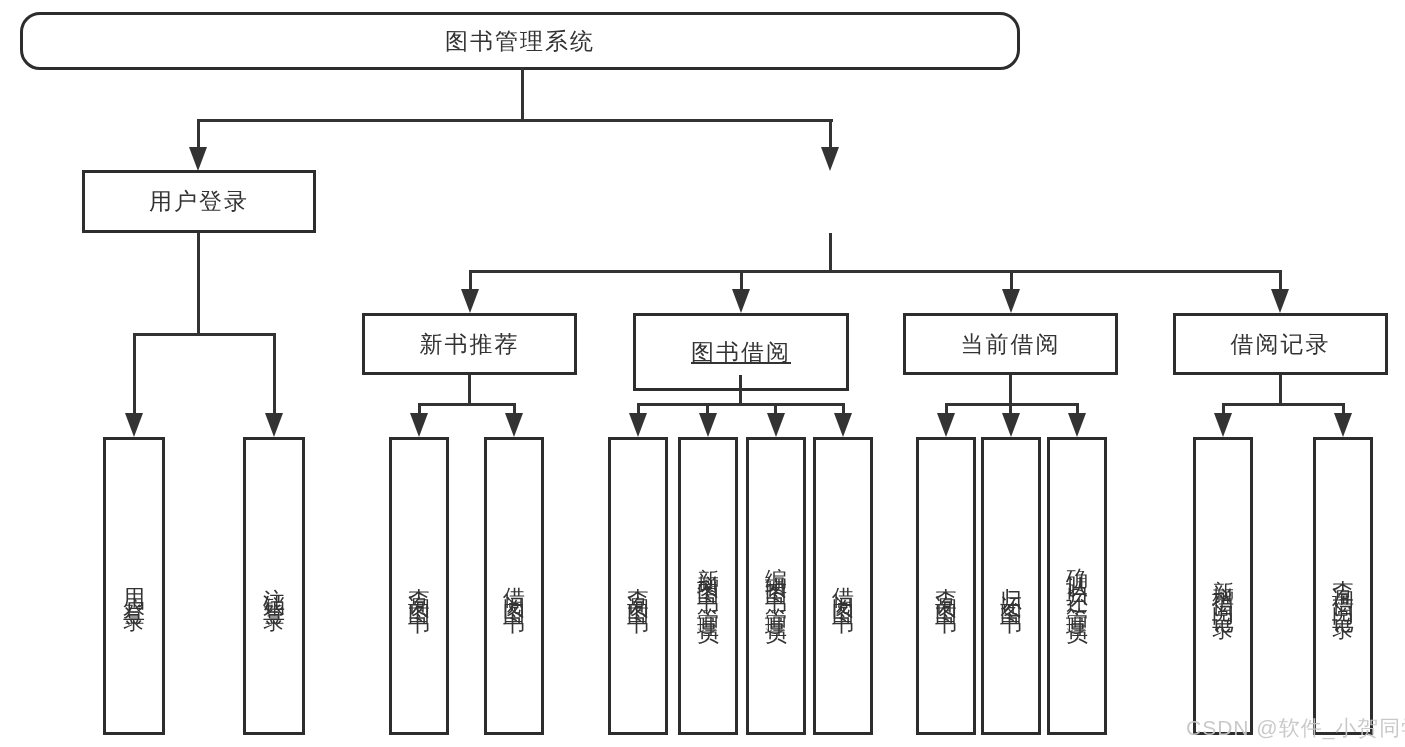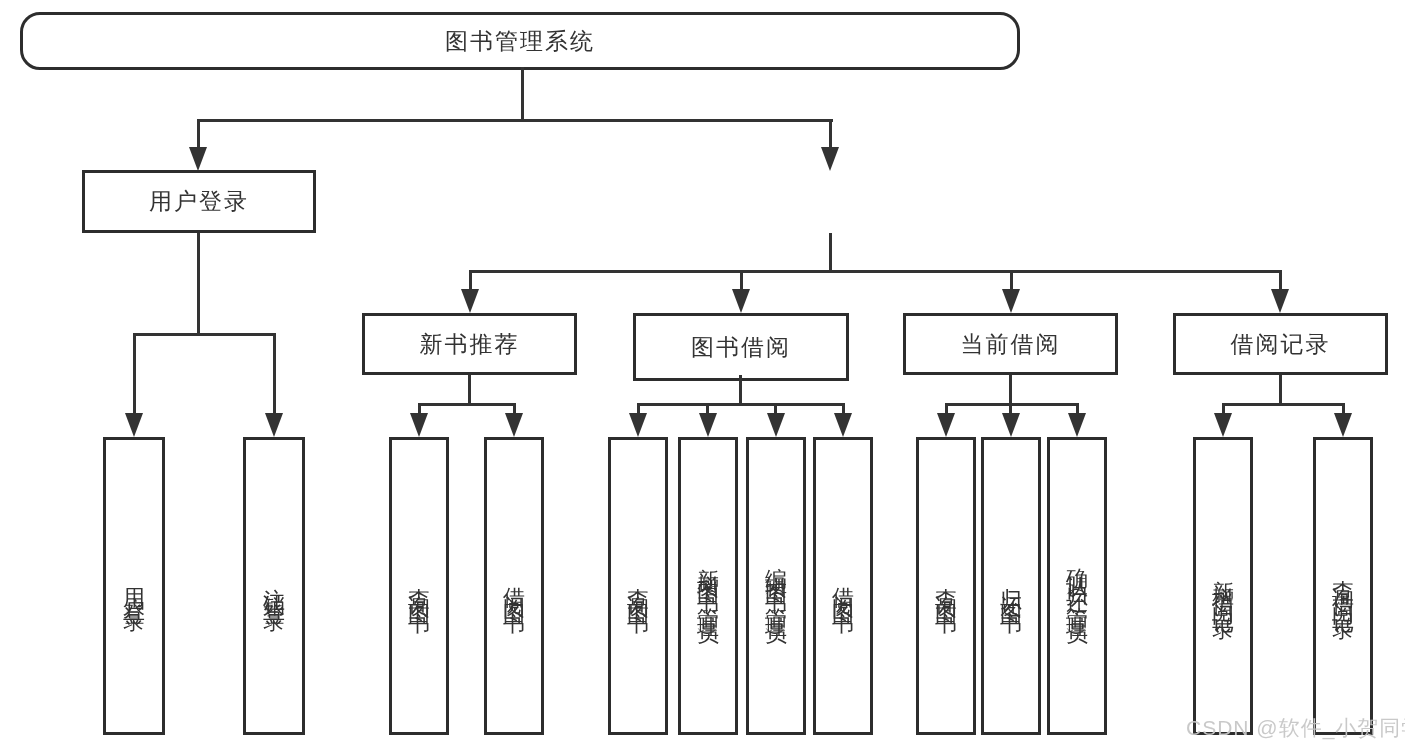--- a/index.html
+++ b/index.html
@@ -19,21 +19,21 @@
          border-top:24px solid #333333;}
 
   .watermark{position:absolute;left:1186px;top:714px;font-size:21px;color:#c7c7c7;
              opacity:.95;z-index:10;white-space:nowrap;letter-spacing:1px;}
 
   
   .root {left:20px;  top:12px;  width:1000px;height:58px;border-radius:20px;}
   .b0   {left:82px;  top:170px; width:234px; height:63px;}
   .b1   {left:712px; top:170px; width:236px; height:63px;}
   .c0   {left:362px; top:313px; width:215px; height:62px;}
-  .c1   {left:633px; top:313px; width:216px; height:68px;}
+  .c1   {left:633px; top:313px; width:216px; height:78px;text-decoration:underline;}
   .c2   {left:903px; top:313px; width:215px; height:62px;}
   .c3   {left:1173px;top:313px; width:215px; height:62px;}
   .leaf {top:437px;height:298px;}
   .l00{left:103px;width:62px;} .l01{left:243px;width:62px;}
   .l10{left:389px;width:60px;} .l11{left:484px;width:60px;}
   .l20{left:608px;width:60px;} .l21{left:678px;width:60px;}
   .l22{left:746px;width:60px;} .l23{left:813px;width:60px;}
   .l30{left:916px;width:60px;} .l31{left:981px;width:60px;} .l32{left:1047px;width:60px;}
   .l40{left:1193px;width:60px;} .l41{left:1313px;width:60px;}
 </style>

